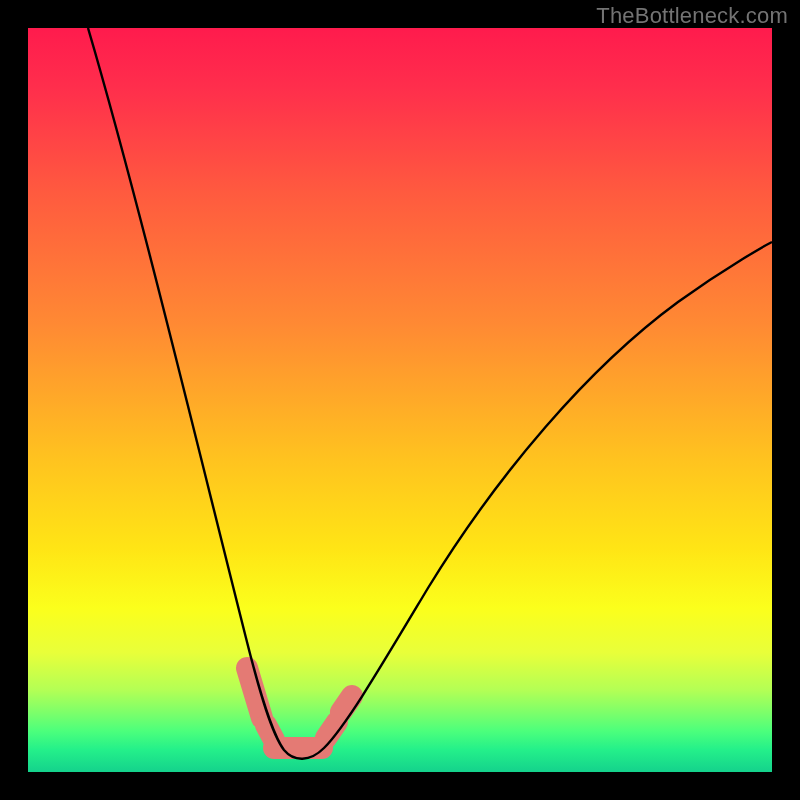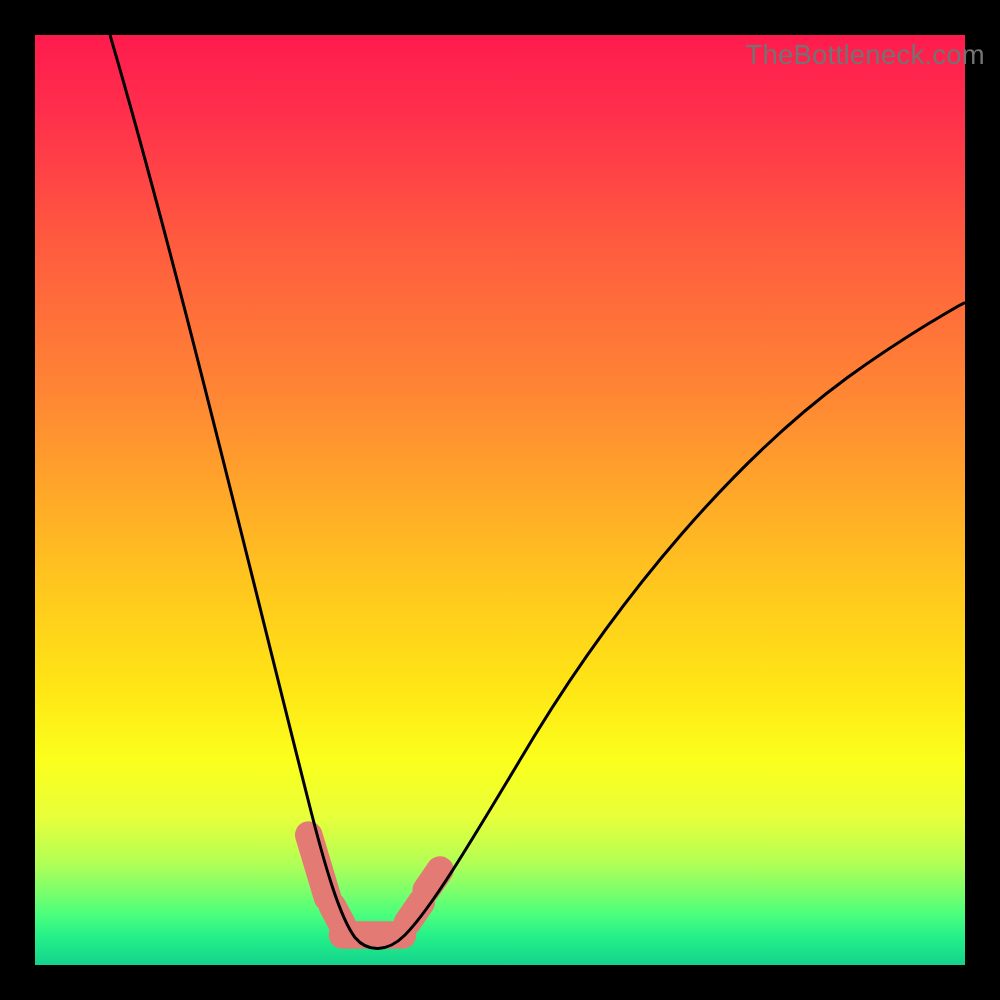--- a/index.html
+++ b/index.html
@@ -21,21 +21,20 @@
   }
   .watermark {
     position: absolute;
     top: 3px;
     right: 12px;
     color: #737373;
     font-size: 22px;
     letter-spacing: 0.2px;
     font-weight: 400;
     z-index: 50;
-    margin-top: 28px;
   }
   .plot {
     position: absolute;
     top: 28px;
     left: 28px;
     width: 744px;
     height: 744px;
   }
   .gradient {
     position: absolute;

